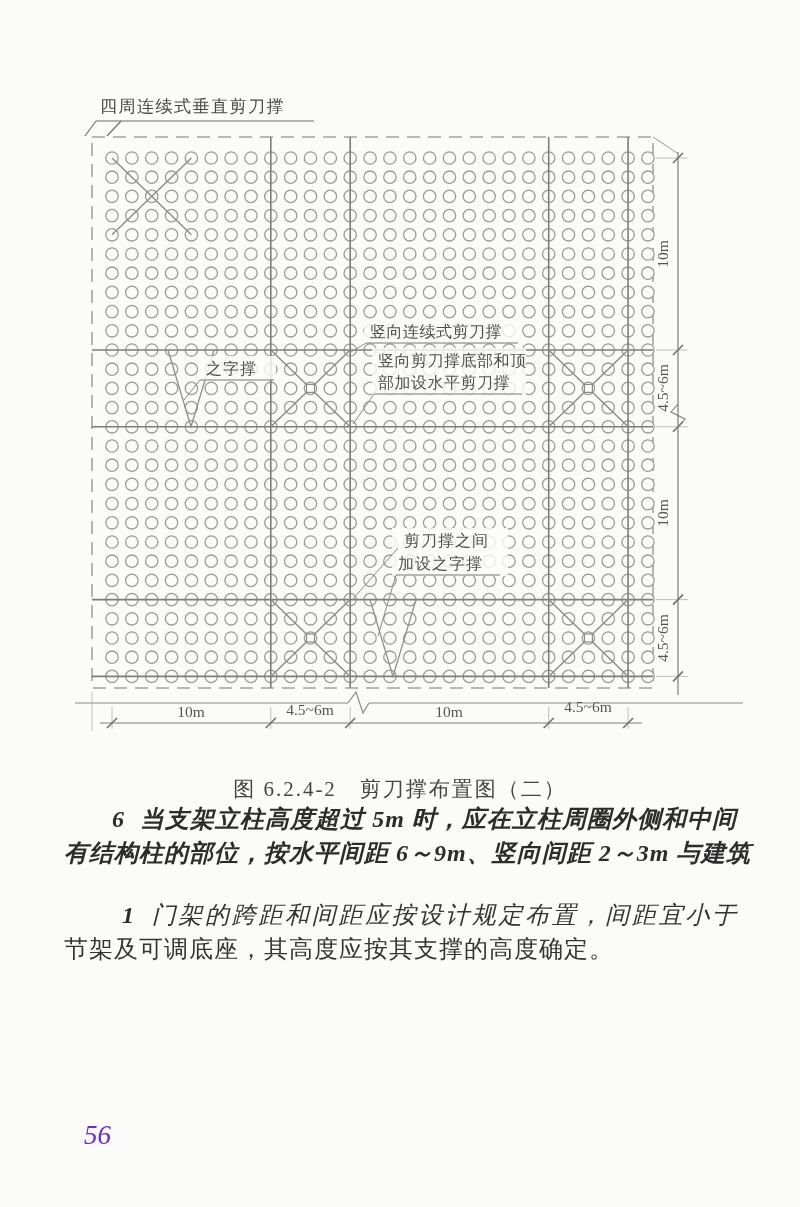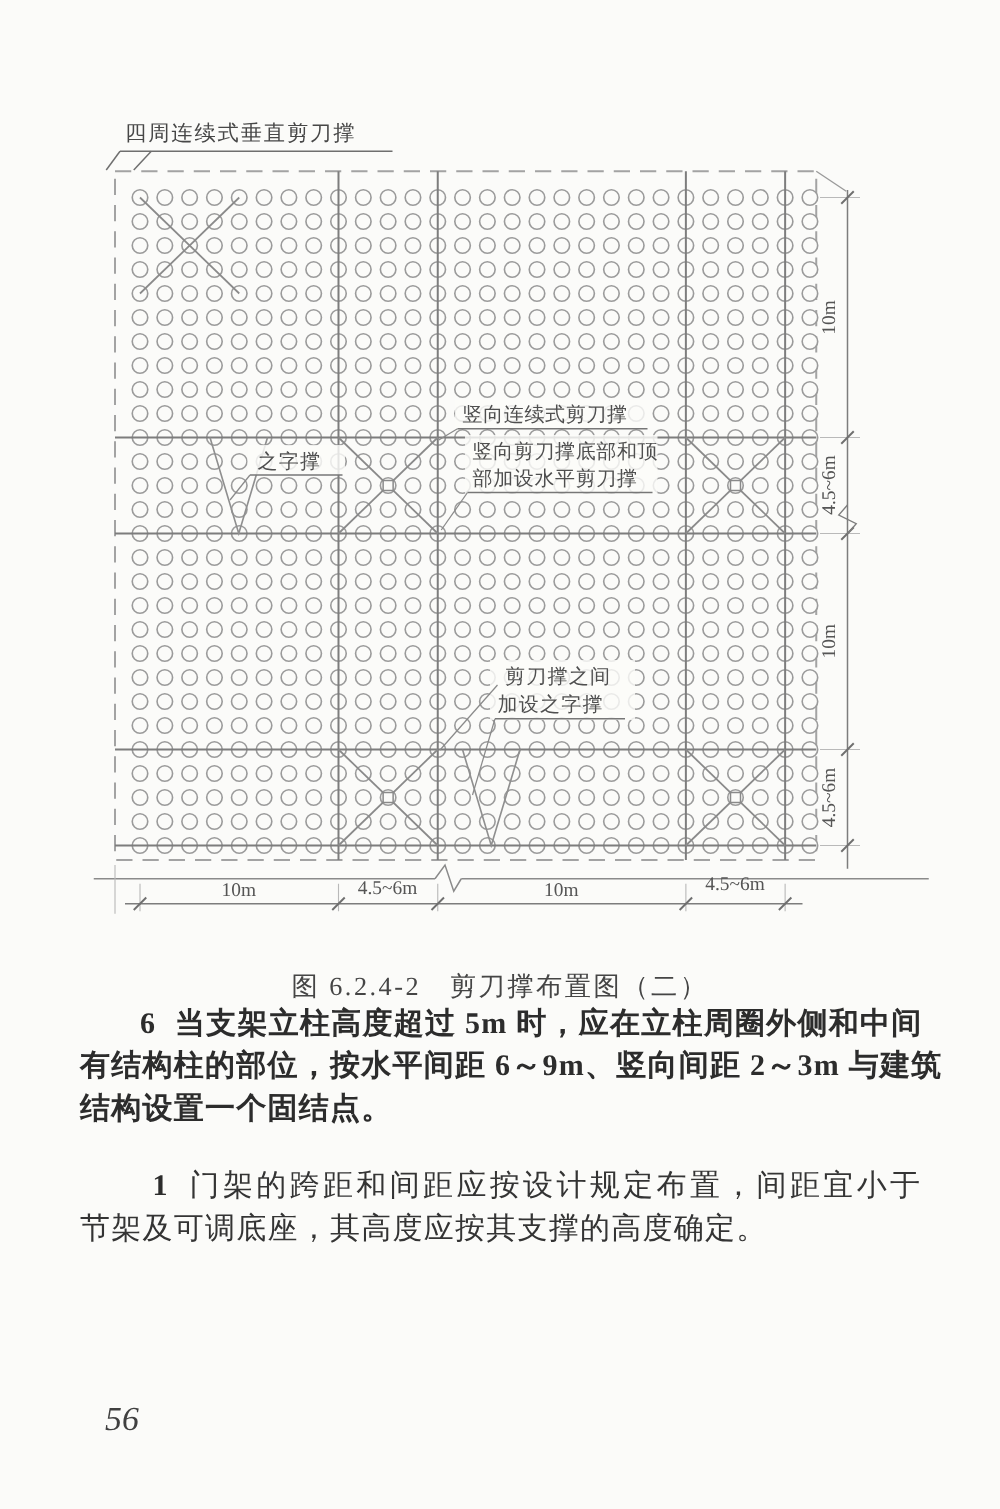--- a/index.html
+++ b/index.html
@@ -15,29 +15,29 @@
   .caption{
     position:absolute;left:0;top:775px;width:800px;height:30px;
     text-align:center;font-size:21px;letter-spacing:2px;color:#454545;
   }
   .bodytext{
     position:absolute;left:64px;top:802px;width:673px;
     font-size:24px;line-height:34px;color:#343434;
     text-justify:inter-character;
   }
   .line{height:34px;white-space:nowrap;letter-spacing:1px;}
-  .line.fill{text-align:justify;text-align-last:justify;}
+  .line.fill{text-align:justify;text-align-last:justify;font-style:italic;}
   .line.b{font-weight:700;color:#2c2c2c;}
   .line.indent{padding-left:48px;}
   .line.indent2{padding-left:58px;margin-top:28px;}
   .num{font-weight:700;color:#2c2c2c;}
   .num:not(:empty){margin-right:15px;}
   .pagenum{
     position:absolute;left:84px;top:1120px;
-    font-size:27px;font-style:italic;color:#404040;
+    font-size:27px;font-style:italic;color:#6d28d9;
     font-family:"Liberation Serif","DejaVu Serif",serif;
   }
 </style>
 </head>
 <body>
 
 <div class="page">
 
   <div class="figure-area">
   <svg width="800" height="760" viewBox="0 0 800 760">
@@ -968,19 +968,18 @@
       <text x="588" y="712" font-size="15.5" fill="#555" text-anchor="middle">4.5~6m</text>
     </g>
   </svg>
   </div>
 
   <div class="caption">图 6.2.4-2　剪刀撑布置图（二）</div>
 
   <div class="bodytext">
     <div class="line b indent fill"><span class="num">6</span><span>当支架立柱高度超过 5m 时，应在立柱周圈外侧和中间</span></div>
     <div class="line b fill"><span class="num"></span><span>有结构柱的部位，按水平间距 6～9m、竖向间距 2～3m 与建筑</span></div>
-    <div class="line b"><span class="num"></span><span>结构设置一个固结点。</span></div>
     <div class="line indent2 fill"><span class="num">1</span><span>门架的跨距和间距应按设计规定布置，间距宜小于</span></div>
     <div class="line"><span class="num"></span><span>节架及可调底座，其高度应按其支撑的高度确定。</span></div>
   </div>
 
   <div class="pagenum">56</div>
 </div>
 
 </body></html>

